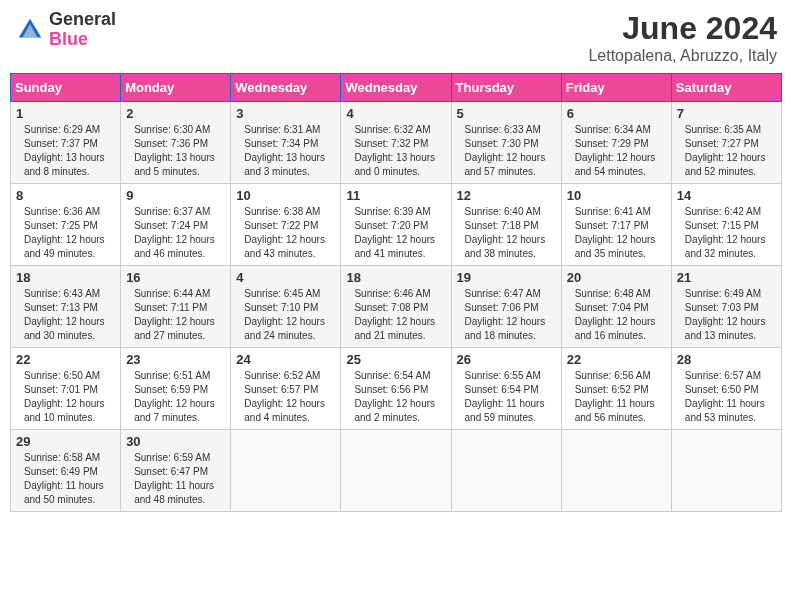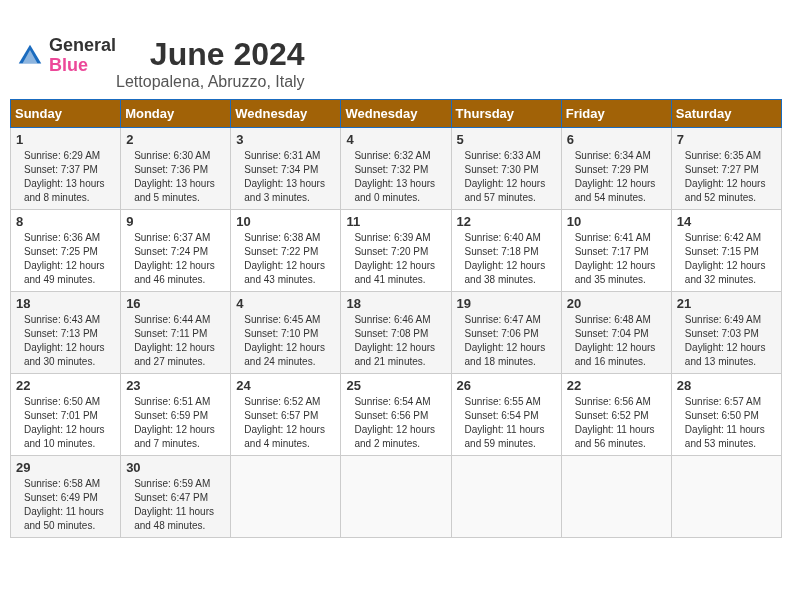--- a/index.html
+++ b/index.html
@@ -5,24 +5,24 @@
     * { box-sizing: border-box; margin: 0; padding: 0; }
     body {
       font-family: Arial, sans-serif;
       background: #fff;
       width: 792px;
       min-height: 612px;
       padding: 10px;
     }
     .header {
       display: flex;
+      justify-content: space-between;
       align-items: flex-start;
       margin-bottom: 8px;
       padding: 0 5px;
-      margin-top: 26px;
     }
     .logo {
       display: flex;
       align-items: center;
       gap: 4px;
     }
     .logo-text {
       display: flex;
       flex-direction: column;
       line-height: 1.1;
@@ -51,21 +51,21 @@
     }
     .location {
       font-size: 16px;
       color: #555;
     }
     .calendar {
       width: 100%;
       border-collapse: collapse;
     }
     .calendar thead tr th {
-      background-color: #a16207;
+      background-color: #ec4899;
       color: #fff;
       font-size: 13px;
       font-weight: bold;
       padding: 6px 4px;
       text-align: left;
       border: 1px solid #1a6bbf;
     }
     .calendar tbody tr td {
       vertical-align: top;
       border: 1px solid #ccc;

